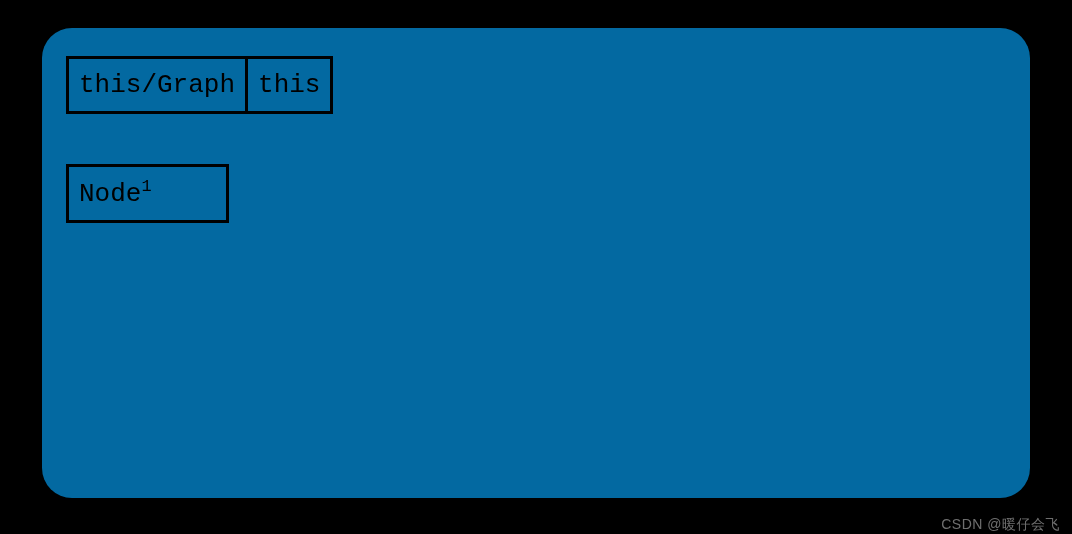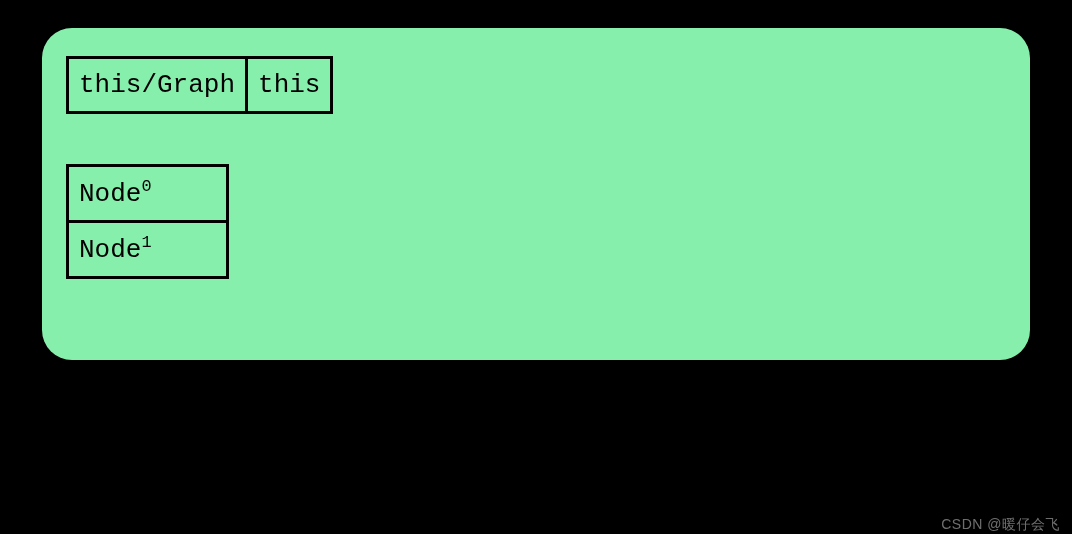--- a/index.html
+++ b/index.html
@@ -9,22 +9,22 @@
       height: 534px;
       background: #000;
       position: relative;
       font-family: "Courier New", Courier, monospace;
     }
     .card {
       position: absolute;
       top: 28px;
       left: 42px;
       width: 988px;
-      height: 332px;
-      background: #86efac;
+      height: 470px;
+      background: #0369a1;
       border-radius: 30px;
       box-shadow: -3px 4px 12px rgba(0,0,0,0.4);
       padding: 28px 24px;
     }
     table {
       border-collapse: collapse;
     }
     td, th {
       border: 3px solid #000;
       padding: 8px 10px;
@@ -60,25 +60,20 @@
       <td>this/Graph</td>
       <td colspan="2">this</td>
     </tr>
   </tbody>
     </table>
 
   <table class="table2">
     <tbody>
     <tr class="tr-row">
       <td class="node-col">
-        <span>Node</span><span class="sup">0</span>
-      </td>
-    </tr>
-    <tr class="tr-row">
-      <td class="node-col">
         <span>Node</span><span class="sup">1</span>
       </td>
     </tr>
   </tbody>
     </table>
 
 </div>
 
 <div class="watermark">CSDN @暖仔会飞</div>
 

